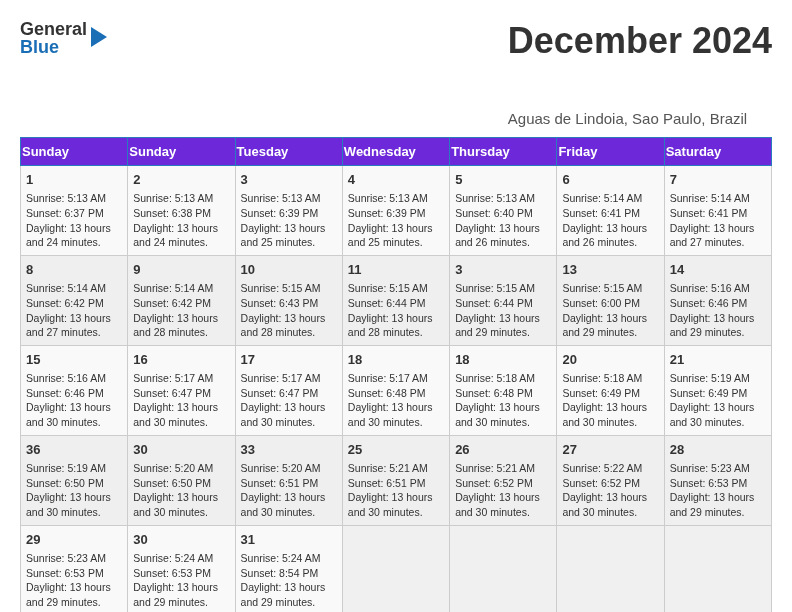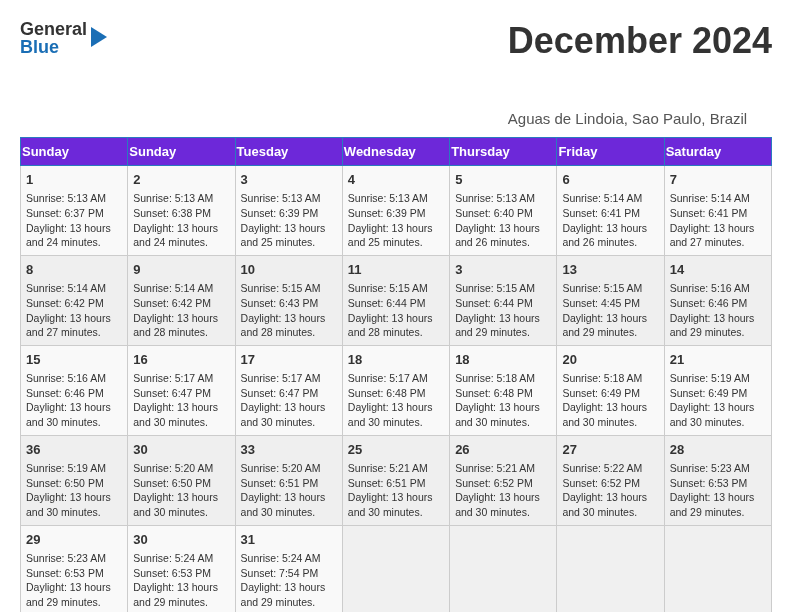--- a/index.html
+++ b/index.html
@@ -138,21 +138,21 @@
         <td><span class="day-num">5</span><span>Sunrise: 5:13 AM</span><br><span>Sunset: 6:40 PM</span><br><span>Daylight: 13 hours and 26 minutes.</span></td>
         <td><span class="day-num">6</span><span>Sunrise: 5:14 AM</span><br><span>Sunset: 6:41 PM</span><br><span>Daylight: 13 hours and 26 minutes.</span></td>
         <td><span class="day-num">7</span><span>Sunrise: 5:14 AM</span><br><span>Sunset: 6:41 PM</span><br><span>Daylight: 13 hours and 27 minutes.</span></td>
       </tr>
       <tr>
         <td><span class="day-num">8</span><span>Sunrise: 5:14 AM</span><br><span>Sunset: 6:42 PM</span><br><span>Daylight: 13 hours and 27 minutes.</span></td>
         <td><span class="day-num">9</span><span>Sunrise: 5:14 AM</span><br><span>Sunset: 6:42 PM</span><br><span>Daylight: 13 hours and 28 minutes.</span></td>
         <td><span class="day-num">10</span><span>Sunrise: 5:15 AM</span><br><span>Sunset: 6:43 PM</span><br><span>Daylight: 13 hours and 28 minutes.</span></td>
         <td><span class="day-num">11</span><span>Sunrise: 5:15 AM</span><br><span>Sunset: 6:44 PM</span><br><span>Daylight: 13 hours and 28 minutes.</span></td>
         <td><span class="day-num">3</span><span>Sunrise: 5:15 AM</span><br><span>Sunset: 6:44 PM</span><br><span>Daylight: 13 hours and 29 minutes.</span></td>
-        <td><span class="day-num">13</span><span>Sunrise: 5:15 AM</span><br><span>Sunset: 4:45 PM</span><br><span>Daylight: 13 hours and 29 minutes.</span></td>
+        <td><span class="day-num">13</span><span>Sunrise: 5:15 AM</span><br><span>Sunset: 6:00 PM</span><br><span>Daylight: 13 hours and 29 minutes.</span></td>
         <td><span class="day-num">14</span><span>Sunrise: 5:16 AM</span><br><span>Sunset: 6:46 PM</span><br><span>Daylight: 13 hours and 29 minutes.</span></td>
       </tr>
       <tr>
         <td><span class="day-num">15</span><span>Sunrise: 5:16 AM</span><br><span>Sunset: 6:46 PM</span><br><span>Daylight: 13 hours and 30 minutes.</span></td>
         <td><span class="day-num">16</span><span>Sunrise: 5:17 AM</span><br><span>Sunset: 6:47 PM</span><br><span>Daylight: 13 hours and 30 minutes.</span></td>
         <td><span class="day-num">17</span><span>Sunrise: 5:17 AM</span><br><span>Sunset: 6:47 PM</span><br><span>Daylight: 13 hours and 30 minutes.</span></td>
         <td><span class="day-num">18</span><span>Sunrise: 5:17 AM</span><br><span>Sunset: 6:48 PM</span><br><span>Daylight: 13 hours and 30 minutes.</span></td>
         <td><span class="day-num">18</span><span>Sunrise: 5:18 AM</span><br><span>Sunset: 6:48 PM</span><br><span>Daylight: 13 hours and 30 minutes.</span></td>
         <td><span class="day-num">20</span><span>Sunrise: 5:18 AM</span><br><span>Sunset: 6:49 PM</span><br><span>Daylight: 13 hours and 30 minutes.</span></td>
         <td><span class="day-num">21</span><span>Sunrise: 5:19 AM</span><br><span>Sunset: 6:49 PM</span><br><span>Daylight: 13 hours and 30 minutes.</span></td>
@@ -162,20 +162,20 @@
         <td><span class="day-num">30</span><span>Sunrise: 5:20 AM</span><br><span>Sunset: 6:50 PM</span><br><span>Daylight: 13 hours and 30 minutes.</span></td>
         <td><span class="day-num">33</span><span>Sunrise: 5:20 AM</span><br><span>Sunset: 6:51 PM</span><br><span>Daylight: 13 hours and 30 minutes.</span></td>
         <td><span class="day-num">25</span><span>Sunrise: 5:21 AM</span><br><span>Sunset: 6:51 PM</span><br><span>Daylight: 13 hours and 30 minutes.</span></td>
         <td><span class="day-num">26</span><span>Sunrise: 5:21 AM</span><br><span>Sunset: 6:52 PM</span><br><span>Daylight: 13 hours and 30 minutes.</span></td>
         <td><span class="day-num">27</span><span>Sunrise: 5:22 AM</span><br><span>Sunset: 6:52 PM</span><br><span>Daylight: 13 hours and 30 minutes.</span></td>
         <td><span class="day-num">28</span><span>Sunrise: 5:23 AM</span><br><span>Sunset: 6:53 PM</span><br><span>Daylight: 13 hours and 29 minutes.</span></td>
       </tr>
       <tr>
         <td><span class="day-num">29</span><span>Sunrise: 5:23 AM</span><br><span>Sunset: 6:53 PM</span><br><span>Daylight: 13 hours and 29 minutes.</span></td>
         <td><span class="day-num">30</span><span>Sunrise: 5:24 AM</span><br><span>Sunset: 6:53 PM</span><br><span>Daylight: 13 hours and 29 minutes.</span></td>
-        <td><span class="day-num">31</span><span>Sunrise: 5:24 AM</span><br><span>Sunset: 7:54 PM</span><br><span>Daylight: 13 hours and 29 minutes.</span></td>
+        <td><span class="day-num">31</span><span>Sunrise: 5:24 AM</span><br><span>Sunset: 8:54 PM</span><br><span>Daylight: 13 hours and 29 minutes.</span></td>
         <td class="empty-cell"></td>
         <td class="empty-cell"></td>
         <td class="empty-cell"></td>
         <td class="empty-cell"></td>
       </tr>
     </tbody>
 </table>
 
 </body></html>

